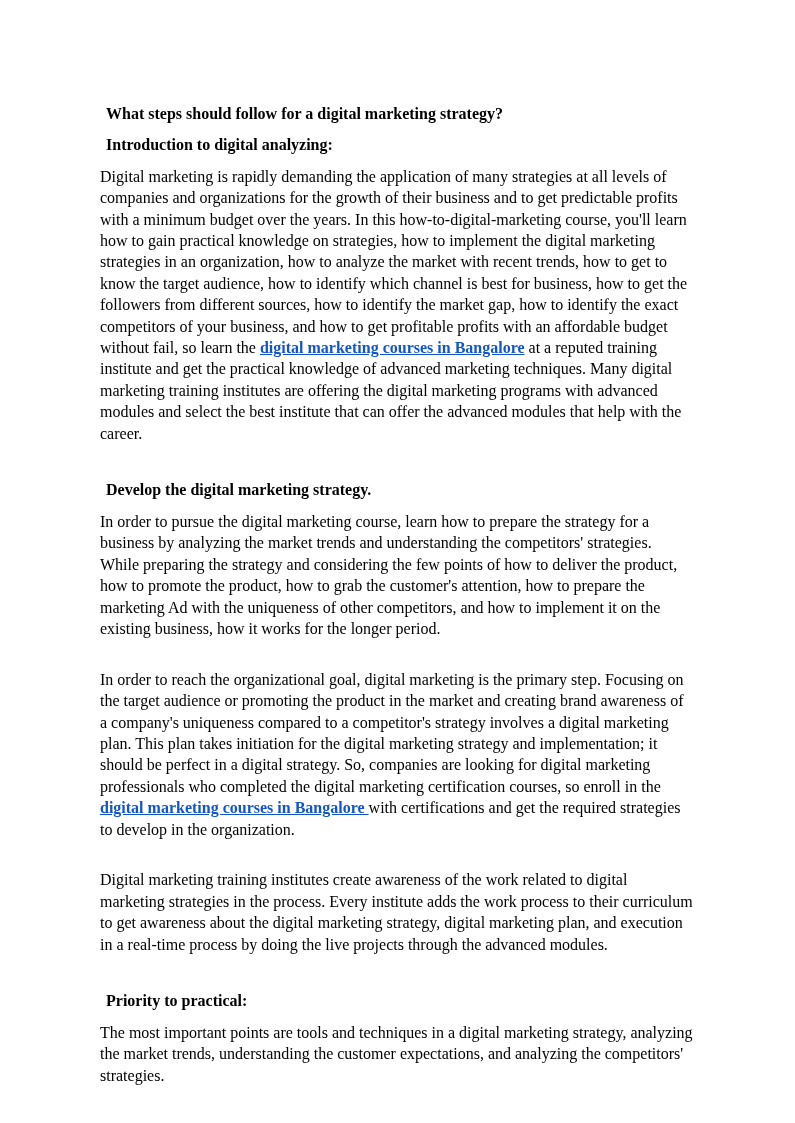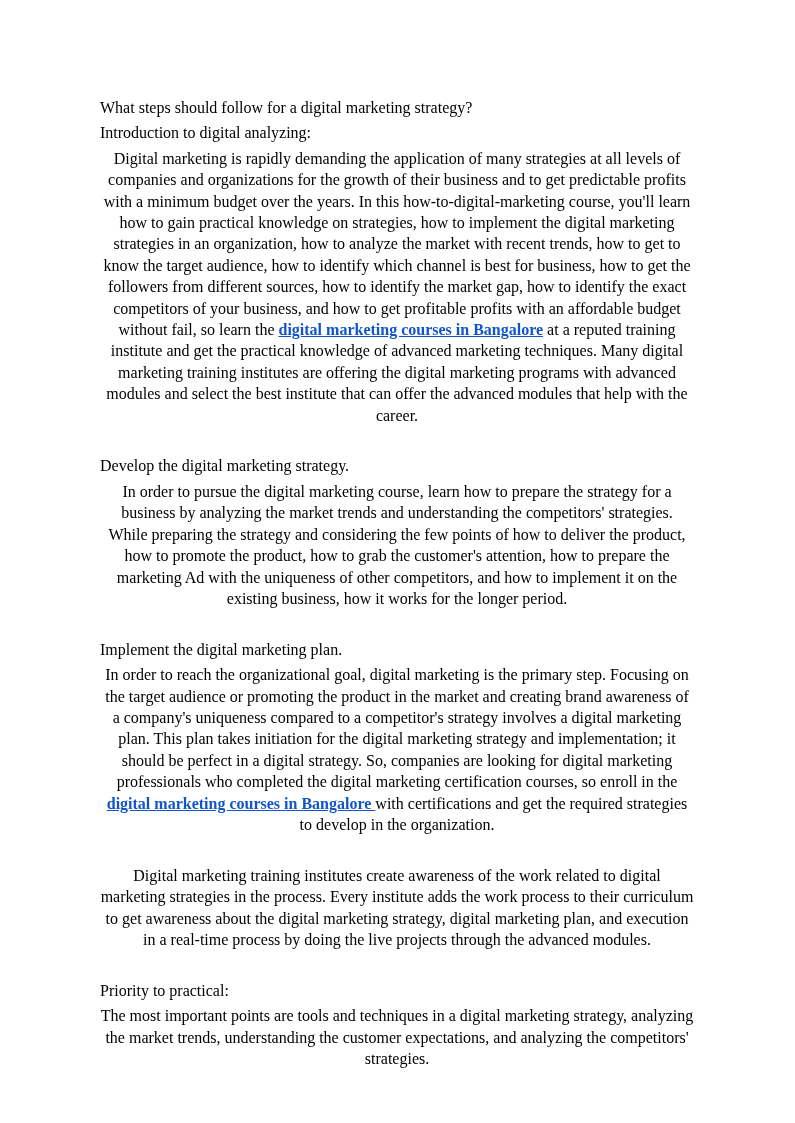--- a/index.html
+++ b/index.html
@@ -14,26 +14,25 @@
     background: #ffffff;
     box-sizing: border-box;
     padding: 93px 97px 0 96px;
     font-family: "Liberation Serif", "DejaVu Serif", serif;
     font-size: 16px;
     line-height: 21.4px;
     color: #000000;
     overflow: hidden;
   }
   .heading {
-    margin: 4px;
-    font-weight: normal;
+    margin: 10px;
+    font-weight: bold;
   }
   .para {
     margin: 4px;
-    text-align: center;
   }
   .spacer {
     height: 21.4px;
   }
   .link {
     color: #1155cc;
     font-weight: bold;
     text-decoration: underline;
     cursor: pointer;
   }
@@ -43,21 +42,20 @@
 
 <div class="page">
   <div>
       <p class="heading">What steps should follow for a digital marketing strategy?</p>
       <p class="heading">Introduction to digital analyzing:</p>
       <p class="para"><span>Digital marketing is rapidly demanding the application of many strategies at all levels of companies and organizations for the growth of their business and to get predictable profits with a minimum budget over the years. In this how-to-digital-marketing course, you'll learn how to gain practical knowledge on strategies, how to implement the digital marketing strategies in an organization, how to analyze the market with recent trends, how to get to know the target audience, how to identify which channel is best for business, how to get the followers from different sources, how to identify the market gap, how to identify the exact competitors of your business, and how to get profitable profits with an affordable budget without fail, so learn the </span><a class="link" href="#">digital marketing courses in Bangalore</a><span> at a reputed training institute and get the practical knowledge of advanced marketing techniques. Many digital marketing training institutes are offering the digital marketing programs with advanced modules and select the best institute that can offer the advanced modules that help with the career.</span></p>
       <div class="spacer"></div>
       <p class="heading">Develop the digital marketing strategy.</p>
       <p class="para"><span>In order to pursue the digital marketing course, learn how to prepare the strategy for a business by analyzing the market trends and understanding the competitors' strategies. While preparing the strategy and considering the few points of how to deliver the product, how to promote the product, how to grab the customer's attention, how to prepare the marketing Ad with the uniqueness of other competitors, and how to implement it on the existing business, how it works for the longer period.</span></p>
       <div class="spacer"></div>
-      <p class="heading">Implement the digital marketing plan.</p>
       <p class="para"><span>In order to reach the organizational goal, digital marketing is the primary step. Focusing on the target audience or promoting the product in the market and creating brand awareness of a company's uniqueness compared to a competitor's strategy involves a digital marketing plan. This plan takes initiation for the digital marketing strategy and implementation; it should be perfect in a digital strategy. So, companies are looking for digital marketing professionals who completed the digital marketing certification courses, so enroll in the </span><a class="link" href="#">digital marketing courses in Bangalore </a><span>with certifications and get the required strategies to develop in the organization.</span></p>
       <div class="spacer"></div>
       <p class="para"><span>Digital marketing training institutes create awareness of the work related to digital marketing strategies in the process. Every institute adds the work process to their curriculum to get awareness about the digital marketing strategy, digital marketing plan, and execution in a real-time process by doing the live projects through the advanced modules.</span></p>
       <div class="spacer"></div>
       <p class="heading">Priority to practical:</p>
       <p class="para"><span>The most important points are tools and techniques in a digital marketing strategy, analyzing the market trends, understanding the customer expectations, and analyzing the competitors' strategies.</span></p>
     </div>
 </div>
 
 </body></html>

